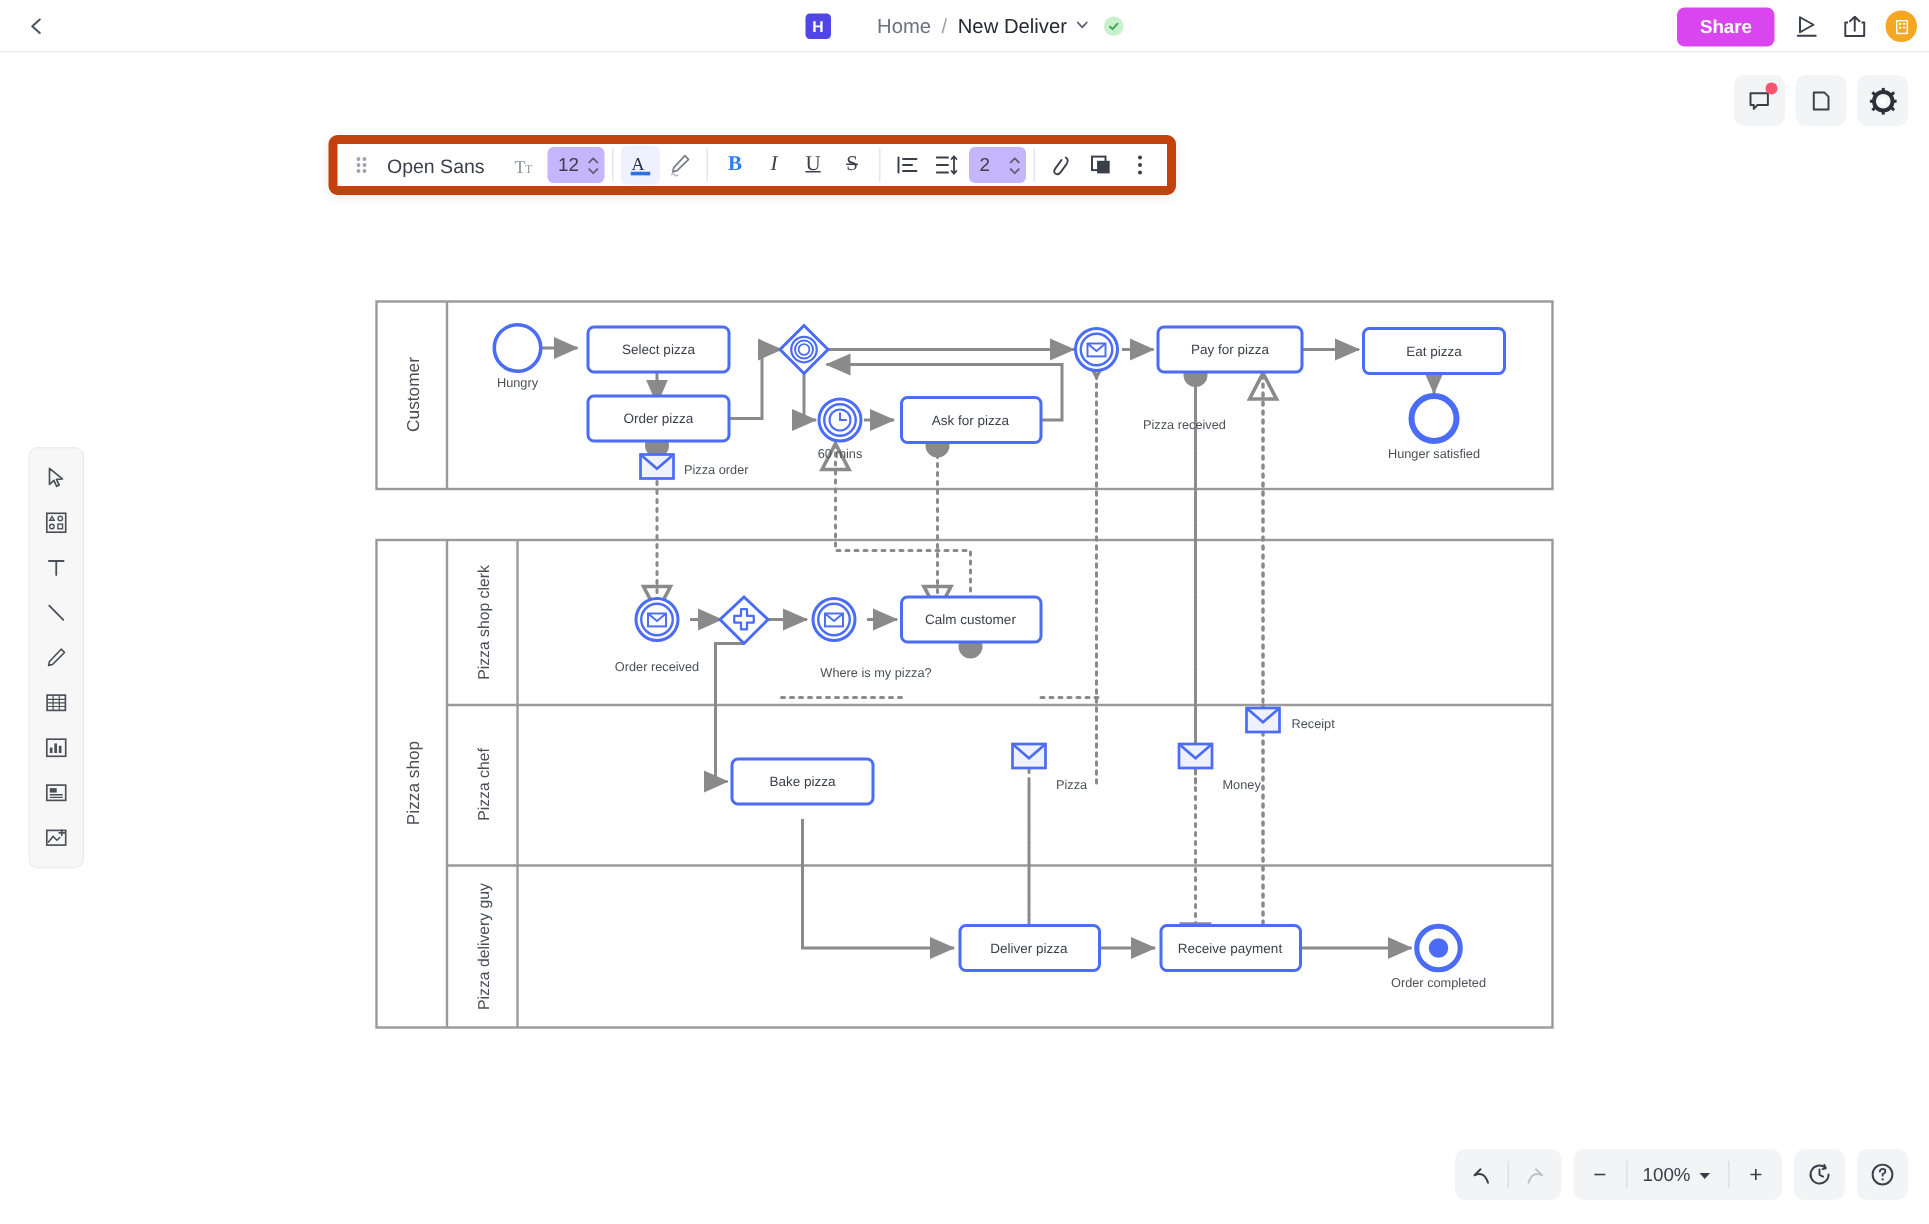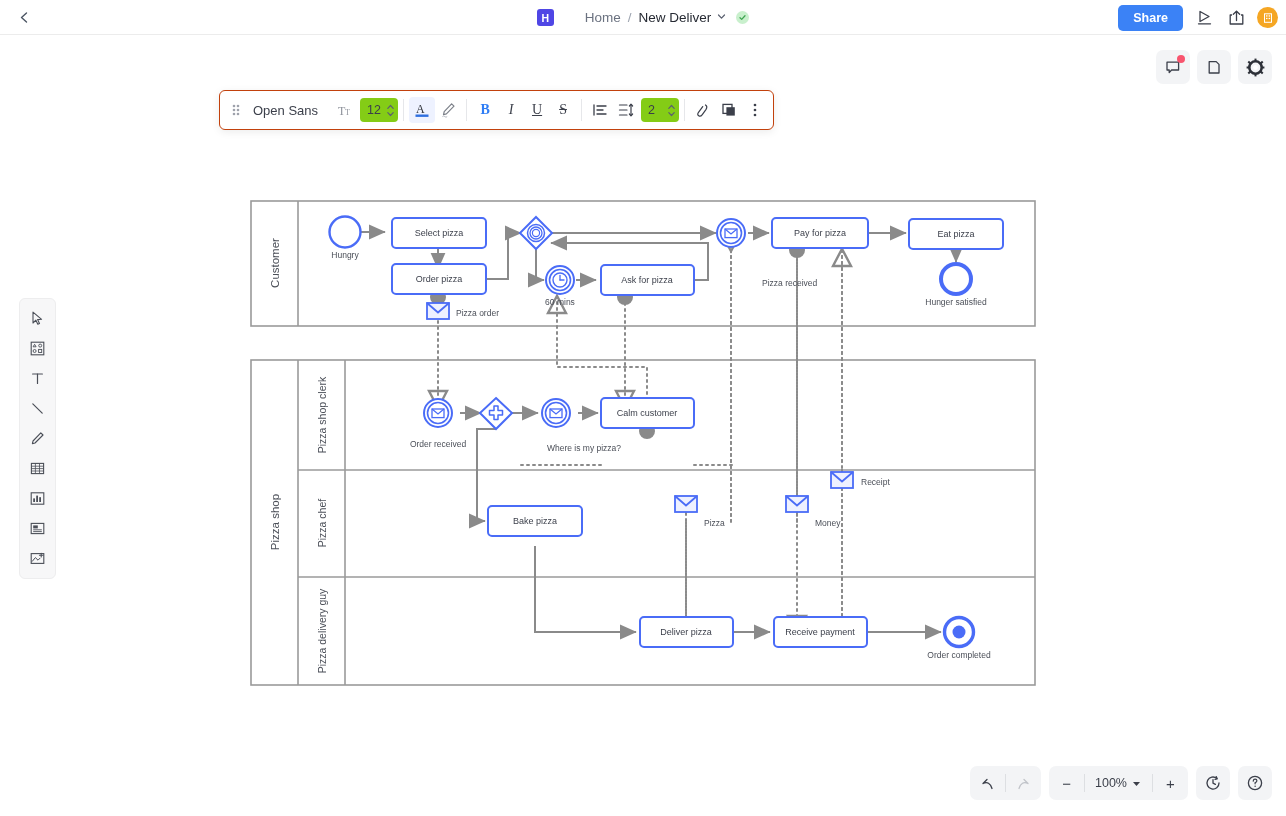--- a/index.html
+++ b/index.html
@@ -44,21 +44,21 @@
   .saved-dot {
     width:13px; height:13px; border-radius:50%;
     background:#c9f0cd; display:flex; align-items:center; justify-content:center;
     margin-left:2px;
   }
   .hdr-right {
     position:absolute; right:8px; top:0; height:35px;
     display:flex; align-items:center; gap:10px;
   }
   .share-btn {
-    background:#3b82f6; color:#fff; font-size:12.5px; font-weight:bold;
+    background:#d946ef; color:#fff; font-size:12.5px; font-weight:bold;
     border:none; border-radius:5px; padding:6px 15px; cursor:pointer;
     font-family:"Liberation Sans", sans-serif;
   }
   .icon-btn { width:22px; height:22px; display:flex; align-items:center; justify-content:center; cursor:pointer; }
   .avatar {
     width:21px; height:21px; border-radius:50%; background:#f5a623;
     display:flex; align-items:center; justify-content:center; cursor:pointer;
   }
 
   
@@ -73,32 +73,32 @@
   }
   .rt-dot {
     position:absolute; top:5px; right:5px; width:8px; height:8px;
     border-radius:50%; background:#f8546e;
   }
 
   
   .fmt-bar {
     position:absolute; left:219px; top:90px;
     height:40px; background:#ffffff;
-    border:1px solid #c2410c; border-radius:6px;
+    border:6px solid #c2410c; border-radius:6px;
     box-shadow:0 2px 8px rgba(0,0,0,0.08);
     display:flex; align-items:center; z-index:25;
     padding:0 5px;
   }
   .fmt-drag { width:22px; display:flex; align-items:center; justify-content:center; cursor:grab; }
   .fmt-font { font-size:13px; color:#3b3f4a; padding:0 14px 0 6px; cursor:pointer; white-space:nowrap;}
   .fmt-sep { width:1px; height:22px; background:#e6e7ea; margin:0 5px; }
   .fmt-ic { width:26px; height:26px; display:flex; align-items:center; justify-content:center; cursor:pointer; border-radius:4px; }
   .fmt-ic.active { background:#eef2ff; }
   .num-box {
-    display:flex; align-items:center; background:#84cc16; border-radius:4px;
+    display:flex; align-items:center; background:#c4b5fd; border-radius:4px;
     height:24px; padding:0 3px 0 7px; cursor:pointer; margin-left:2px;
   }
   .num-val { font-size:12.5px; color:#3b3f4a; min-width:15px; }
   .spin { display:flex; flex-direction:column; margin-left:4px; gap:1px;}
   .fmt-bold { font-weight:bold; color:#2e7df5; font-size:14px; font-family:"Liberation Serif", serif;}
   .fmt-ital { font-style:italic; font-size:14px; font-family:"Liberation Serif", serif; color:#3b3f4a;}
   .fmt-und { text-decoration:underline; font-size:14px; font-family:"Liberation Serif", serif; color:#3b3f4a;}
   .fmt-strike { text-decoration:line-through; font-size:14px; font-family:"Liberation Serif", serif; color:#3b3f4a;}
 
   

